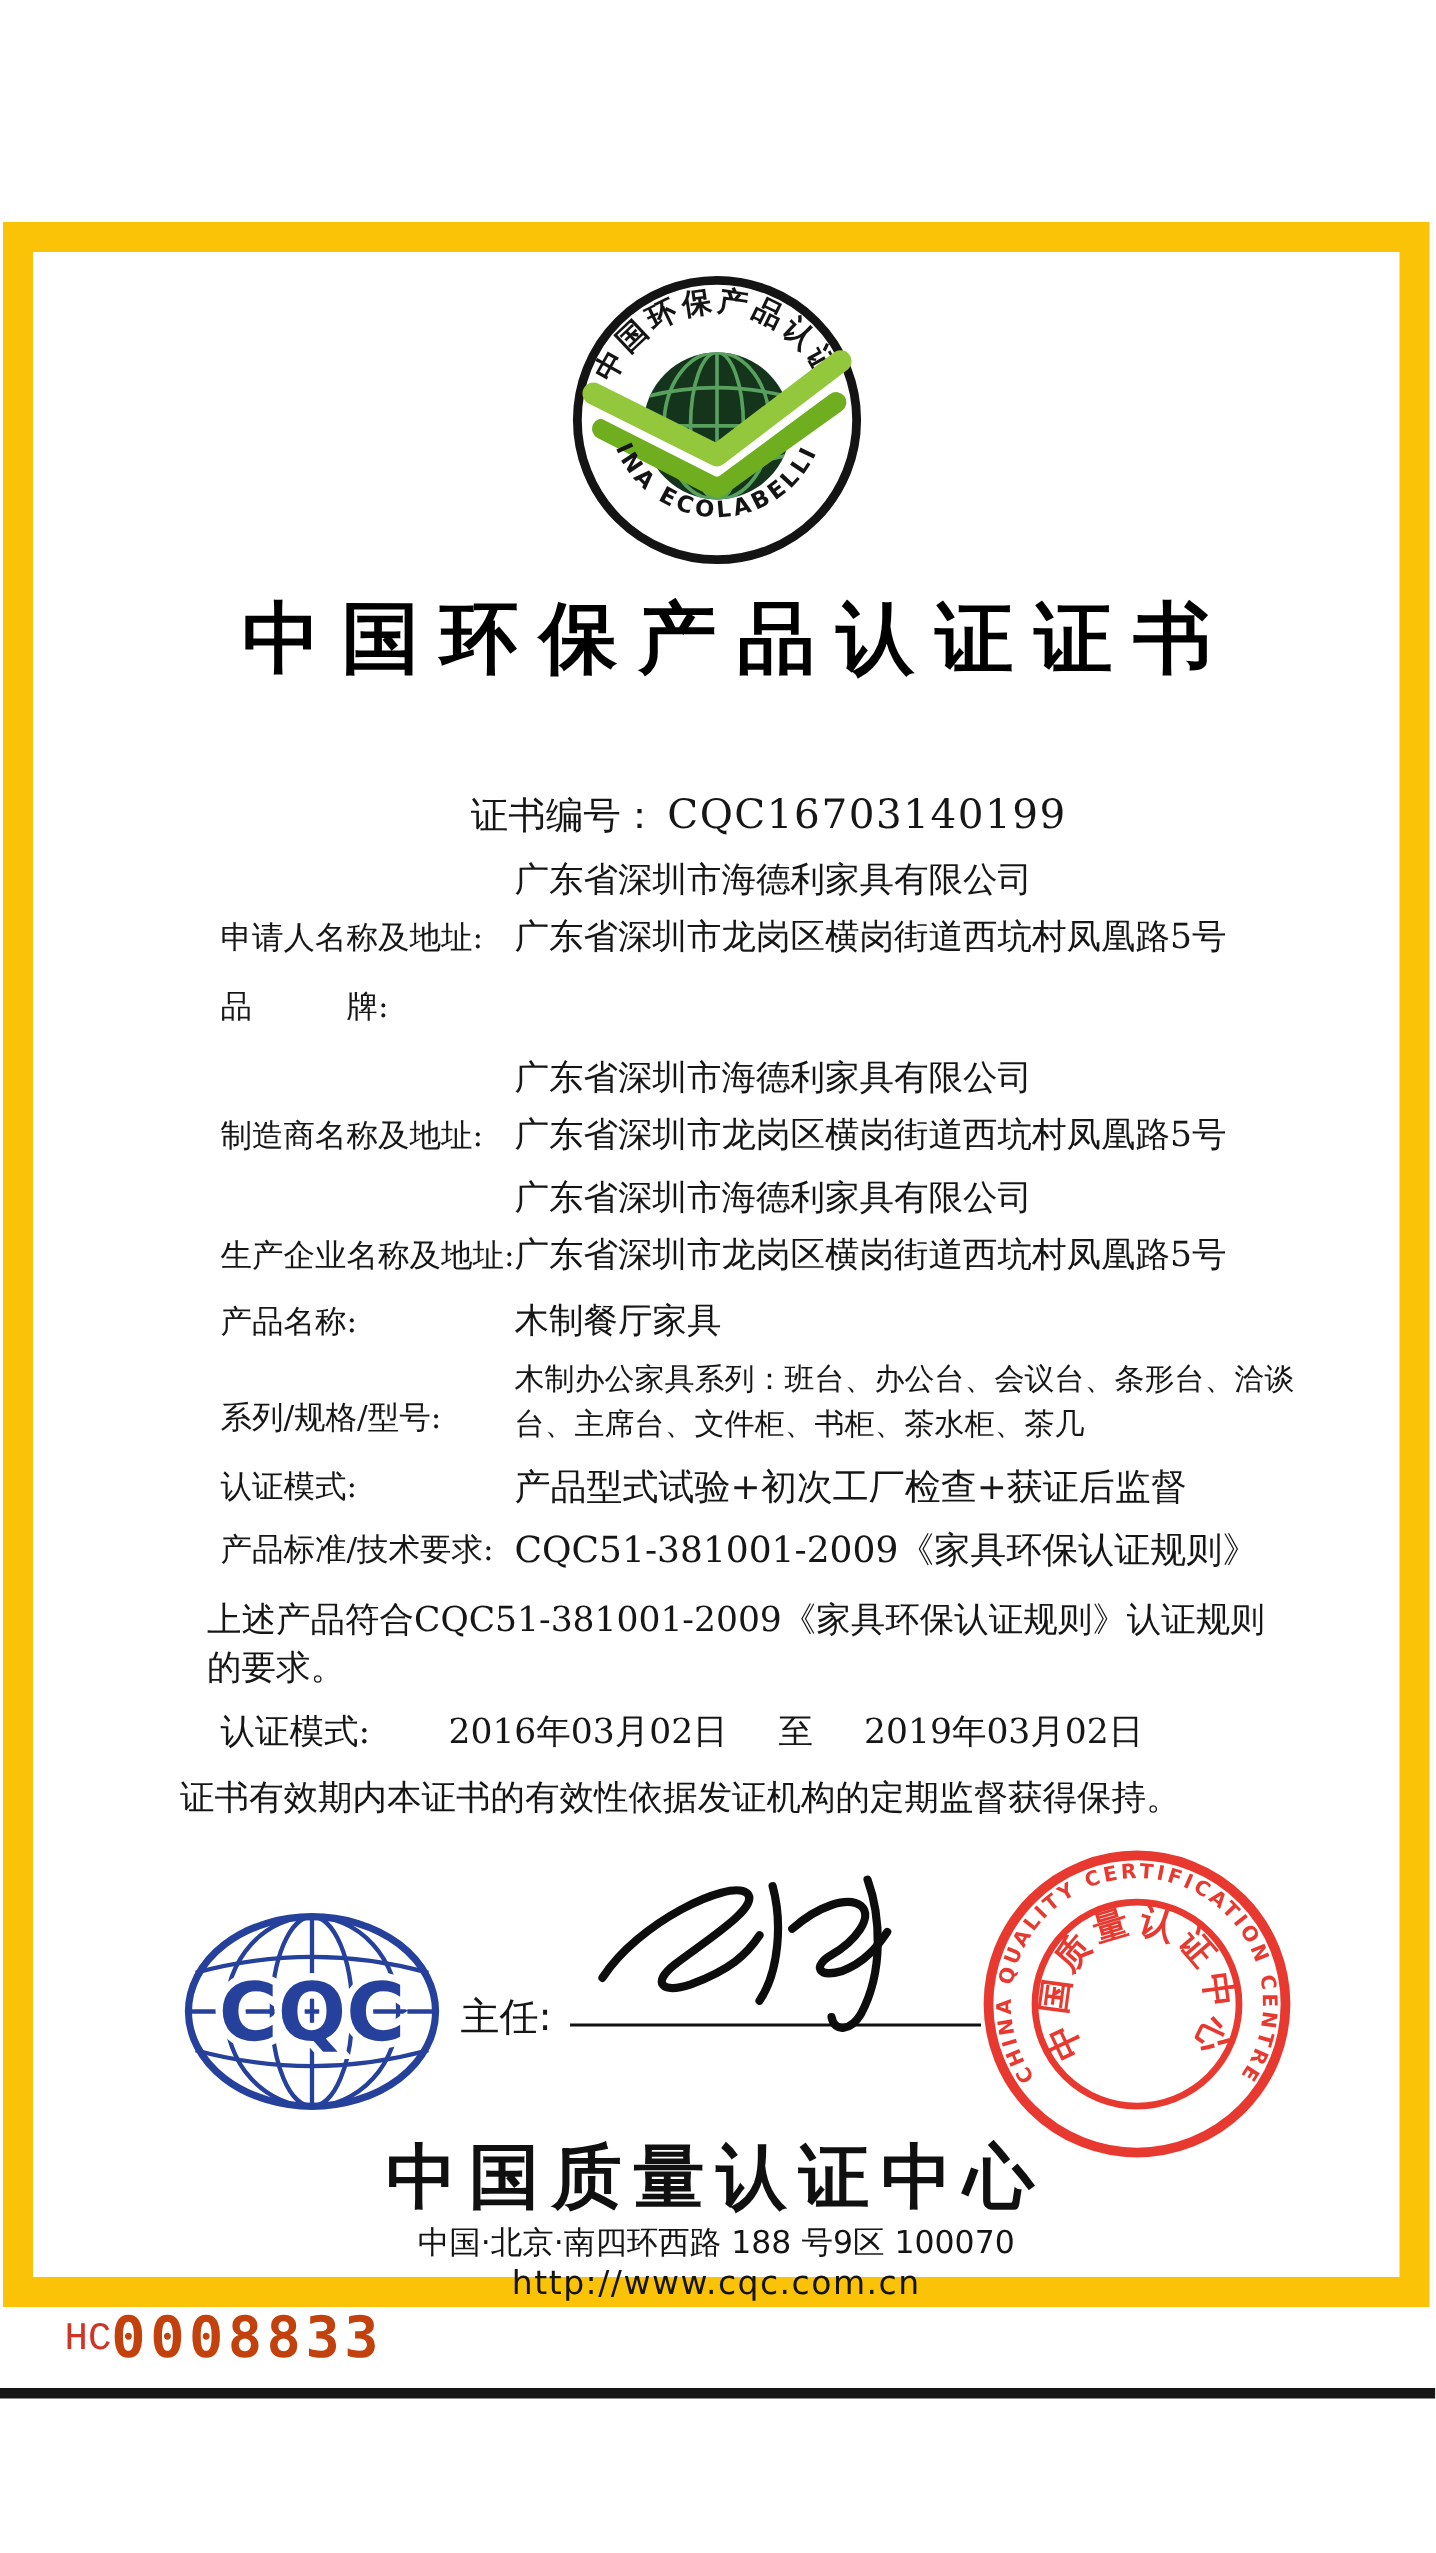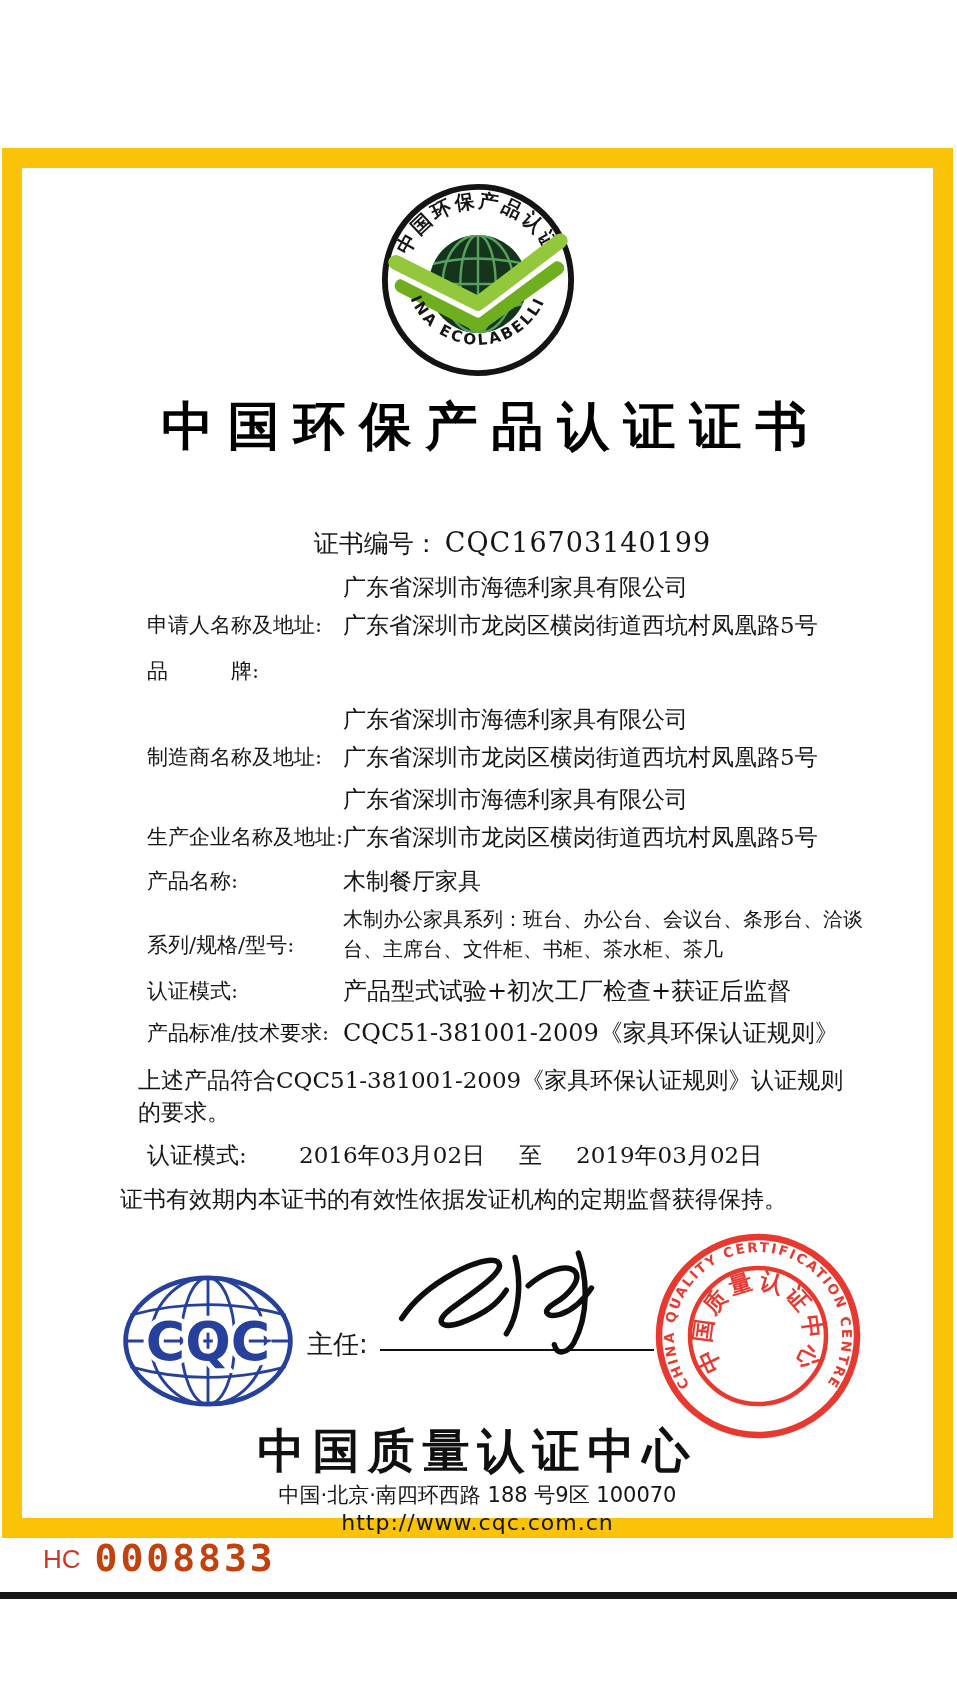--- a/index.html
+++ b/index.html
@@ -33,21 +33,21 @@
   .sig{position:absolute;left:365px;top:1058px;}
   .stamp{position:absolute;left:630px;top:1048px;}
   .issuer-name{position:absolute;left:0;top:1238px;width:100%;text-align:center;font-size:47px;
                font-weight:bold;letter-spacing:8px;color:#101010;white-space:nowrap;
                font-family:"DejaVu Sans","Liberation Sans",sans-serif;}
   .issuer-addr{position:absolute;left:0;top:1299px;width:100%;text-align:center;font-size:21px;
                font-family:"DejaVu Sans","Liberation Sans",sans-serif;color:#141414;}
   .issuer-url{position:absolute;left:0;top:1328px;width:100%;text-align:center;font-size:22px;
               letter-spacing:1px;font-family:"DejaVu Sans","Liberation Sans",sans-serif;color:#141414;}
   .serial{position:absolute;left:43px;top:1540px;display:flex;align-items:flex-end;}
-  .serial .pre{font-size:26px;color:#cf3527;font-family:Liberation Sans, sans-serif;margin-right:14px;
+  .serial .pre{font-size:26px;color:#cf3527;font-family:Liberation Mono, monospace;
                line-height:34px;}
   .serial .digits{font-size:38px;font-weight:bold;color:#c2410c;letter-spacing:3px;line-height:36px;
                   font-family:"DejaVu Sans Mono","Liberation Mono",monospace;}
   .bottom-rule{position:absolute;left:0;top:1592px;width:957px;height:7px;background:#161616;}
   svg text{font-family:"DejaVu Sans","Liberation Sans",sans-serif;}
 </style>
 </head>
 <body>
 
 <div class="page">

